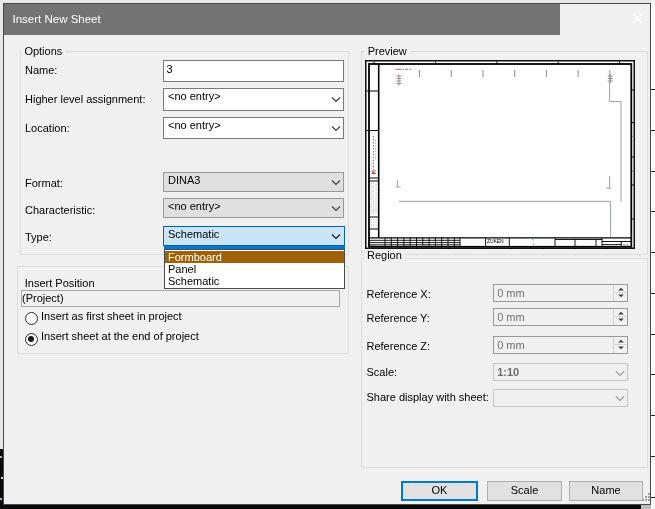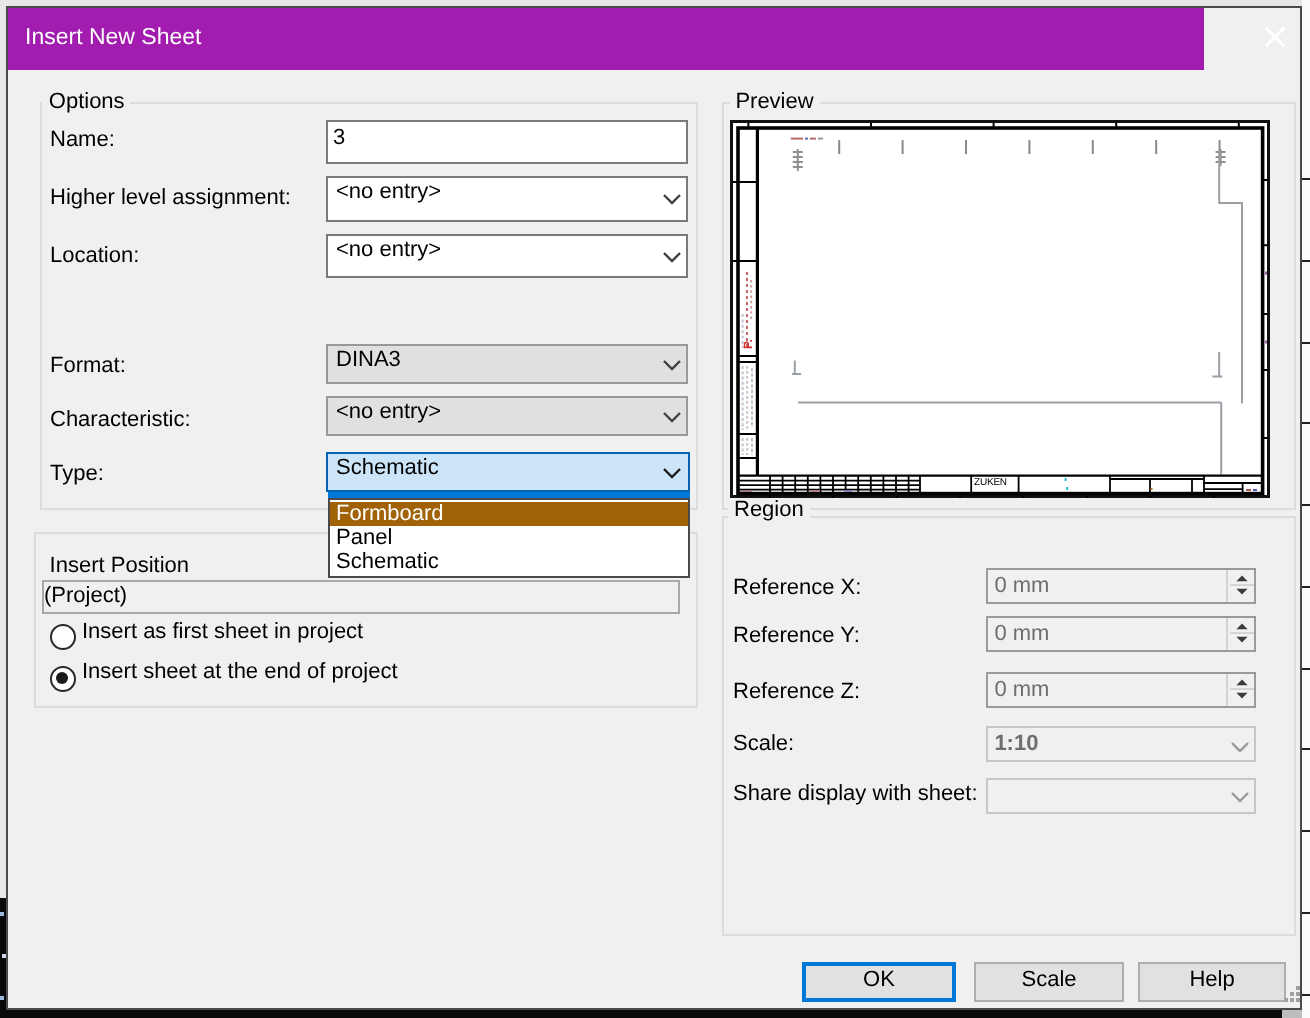--- a/index.html
+++ b/index.html
@@ -29,21 +29,21 @@
 <div class="abs" style="left:0;top:449px;width:3px;height:60px;background:#0a0a0a;"></div>
 <div class="abs" style="left:0;top:456px;width:2px;height:2px;background:#9bb7e0;"></div>
 <div class="abs" style="left:1px;top:477px;width:2px;height:2px;background:#cfd8ea;"></div>
 <div class="abs" style="left:0;top:498px;width:2px;height:2px;background:#9bb7e0;"></div>
 
 <div class="abs" style="left:0;top:505px;width:641px;height:4px;background:#0a0a0a;"></div>
 <div class="abs" style="left:641px;top:505px;width:10px;height:4px;background:#bdbdbd;"></div>
 
 <div class="abs" style="left:3px;top:3px;width:648px;height:502px;background:#f0f0f0;border:1px solid #4a4a4a;">
 
-  <div class="abs" style="left:0;top:0;width:598px;height:30.5px;background:#a21caf;">
+  <div class="abs" style="left:0;top:0;width:556px;height:30.5px;background:#737373;">
     <div class="abs" style="left:8.5px;top:8.5px;color:#fff;font-size:11.5px;">Insert New Sheet</div>
     <svg class="abs" style="left:627.5px;top:8.5px;" width="11" height="11" viewBox="0 0 11 11">
       <path d="M0.8 0.8 L10.2 10.2 M10.2 0.8 L0.8 10.2" stroke="#fff" stroke-width="1.45"></path>
     </svg>
   </div>
 
   <div class="abs" style="left:16px;top:47px;width:329px;height:204px;border:1px solid #dcdcdc;"></div>
   <div class="grouplabel" style="left:17.4px;top:40.7px;">Options</div>
 
   <div class="abs" style="left:21px;top:59.6px;">Name:</div>
@@ -298,21 +298,21 @@
   </div>
 
   <div class="abs" style="left:489.2px;top:384.7px;width:135px;height:18px;border:1px solid #c6c6c6;background:#f0f0f0;">
     <svg class="abs" style="left:121px;top:5.5px;" width="10" height="8" viewBox="0 0 10 8">
         <path d="M1 1.5 L5 5.5 L9 1.5" fill="none" stroke="#9a9a9a" stroke-width="1.2"></path>
       </svg>
   </div>
 
   <div class="abs" style="left:397px;top:477px;width:77px;height:19.5px;background:#e1e1e1;border:2px solid #0078d7;text-align:center;line-height:15px;">OK</div>
   <div class="abs" style="left:483px;top:477px;width:75px;height:19.5px;background:#e1e1e1;border:1px solid #adadad;text-align:center;line-height:17.5px;">Scale</div>
-  <div class="abs" style="left:565px;top:477px;width:74px;height:19.5px;background:#e1e1e1;border:1px solid #adadad;text-align:center;line-height:17.5px;">Help</div>
+  <div class="abs" style="left:565px;top:477px;width:74px;height:19.5px;background:#e1e1e1;border:1px solid #adadad;text-align:center;line-height:17.5px;">Name</div>
 
   <svg class="abs" style="left:637px;top:488px;" width="10" height="10" viewBox="0 0 10 10">
     <g fill="#a0a0a0">
       <rect x="7" y="1" width="2" height="2"></rect>
       <rect x="4" y="4" width="2" height="2"></rect>
         <rect x="7" y="4" width="2" height="2"></rect>
       <rect x="1" y="7" width="2" height="2"></rect>
         <rect x="4" y="7" width="2" height="2"></rect>
         <rect x="7" y="7" width="2" height="2"></rect>
     </g>

